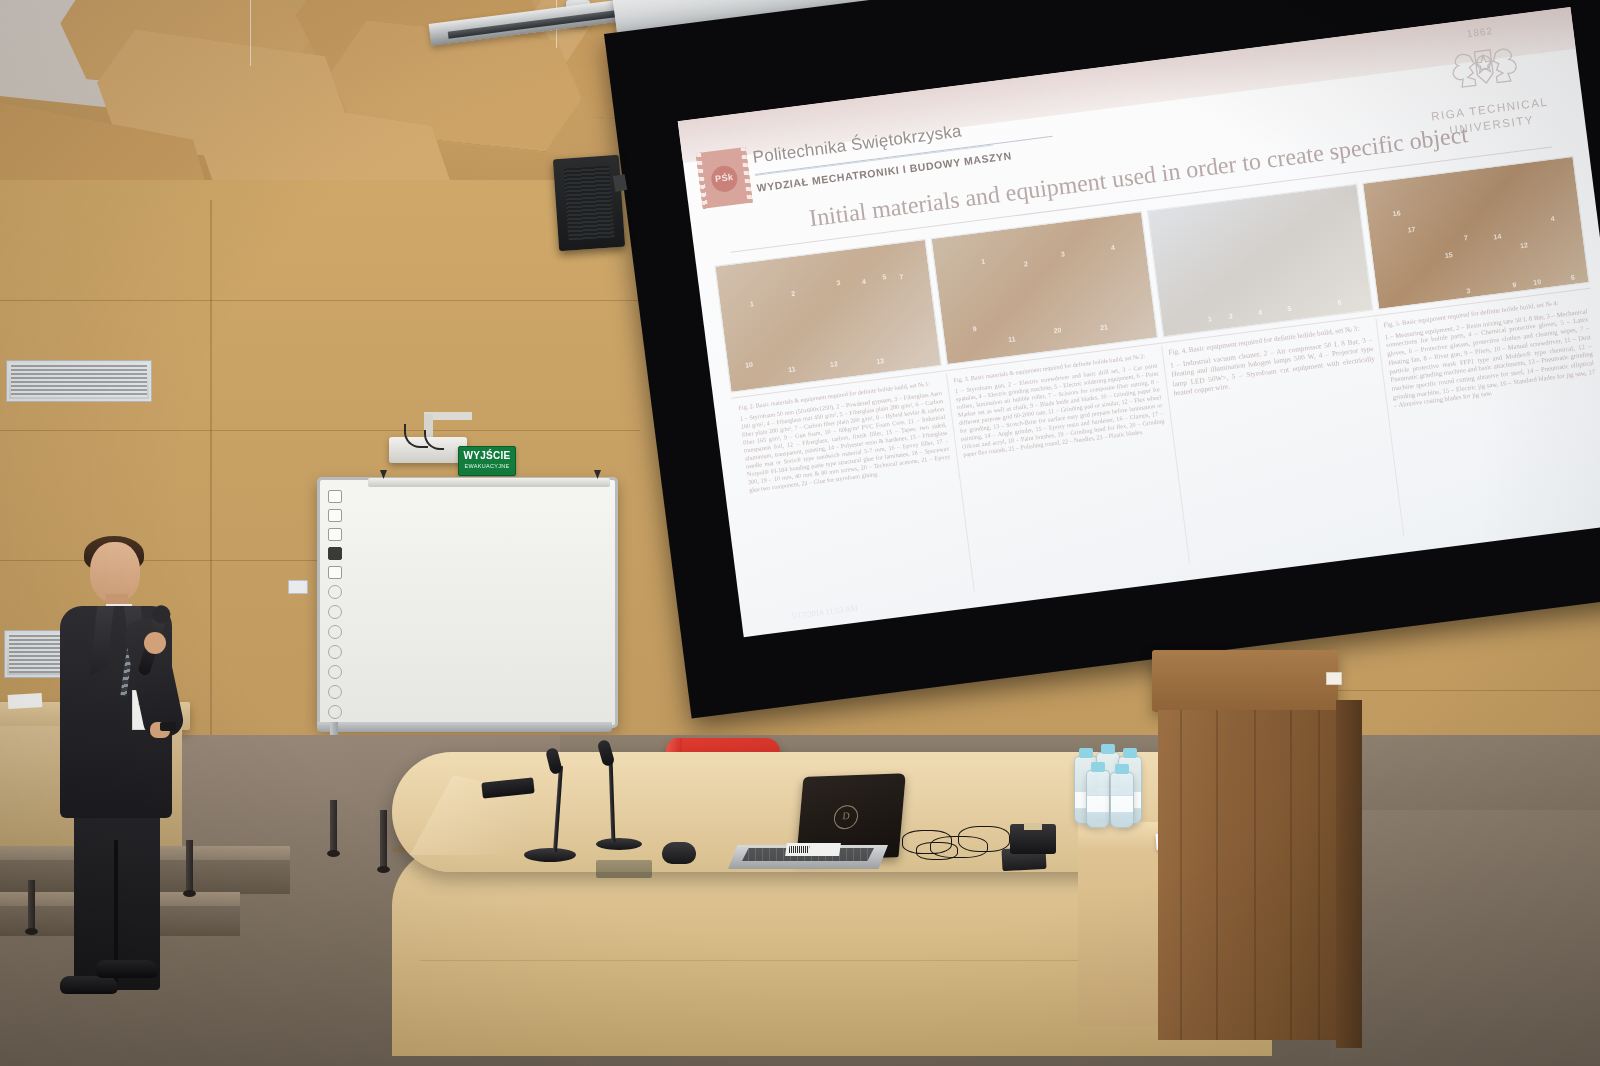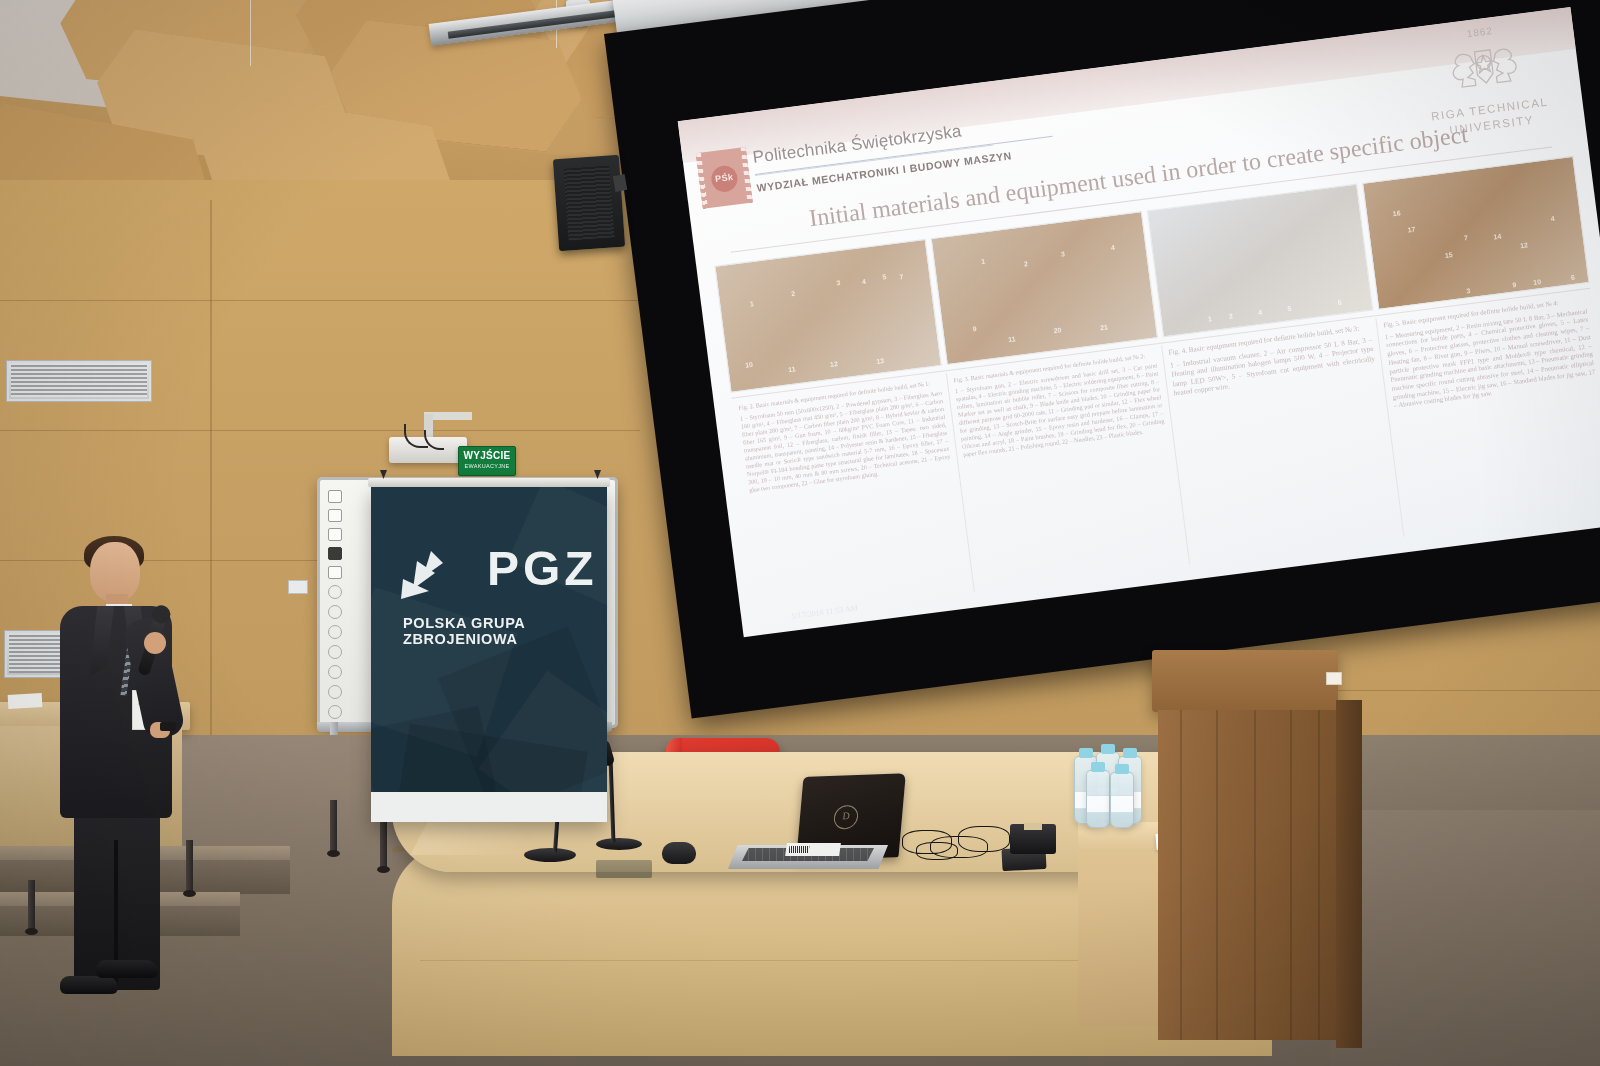--- a/index.html
+++ b/index.html
@@ -529,39 +529,20 @@
       <span class="wb-ic round"></span>
     </div>
   </div>
   <div class="wb-tray"></div>
   <div class="wb-pole"></div>
   <div class="bin"></div>
 
   <div class="pgz-top"></div>
   <div class="pgz-foot" style="left:380px;top:470px;"></div>
   <div class="pgz-foot" style="left:594px;top:470px;"></div>
-  <div class="pgz">
-    <div class="facet" style="left:-20px;top:120px;width:150px;height:130px;transform:rotate(18deg);"></div>
-    <div class="facet d" style="left:90px;top:160px;width:140px;height:150px;transform:rotate(-22deg);"></div>
-    <div class="facet" style="left:130px;top:210px;width:130px;height:120px;transform:rotate(35deg);"></div>
-    <div class="facet d" style="left:0px;top:230px;width:120px;height:110px;transform:rotate(-12deg);"></div>
-    <div class="facet" style="left:150px;top:10px;width:110px;height:90px;transform:rotate(24deg);"></div>
-    <div class="facet d" style="left:30px;top:250px;width:180px;height:100px;transform:rotate(9deg);"></div>
-
-    <svg class="pgz-mark" viewBox="0 0 78 56">
-      <g fill="#e9edee">
-        <path d="M32 2 L44 14 L24 28 Z"></path>
-        <path d="M18 12 L36 24 L14 40 Z"></path>
-        <path d="M4 30 L30 42 L2 50 Z"></path>
-      </g>
-    </svg>
-    <div class="pgz-word">PGZ</div>
-    <div class="pgz-sub">POLSKA GRUPA ZBROJENIOWA</div>
-    <div class="pgz-white"></div>
-  </div>
 
   <div class="floor"></div>
   <div class="floor-carpet"></div>
   <div class="floor-right"></div>
 
   <div class="step" style="left:-10px;top:846px;width:300px;height:16px;"></div>
   <div class="step-face" style="left:-10px;top:860px;width:300px;height:34px;"></div>
   <div class="step" style="left:-10px;top:892px;width:250px;height:16px;"></div>
   <div class="step-face" style="left:-10px;top:906px;width:250px;height:30px;"></div>
 

